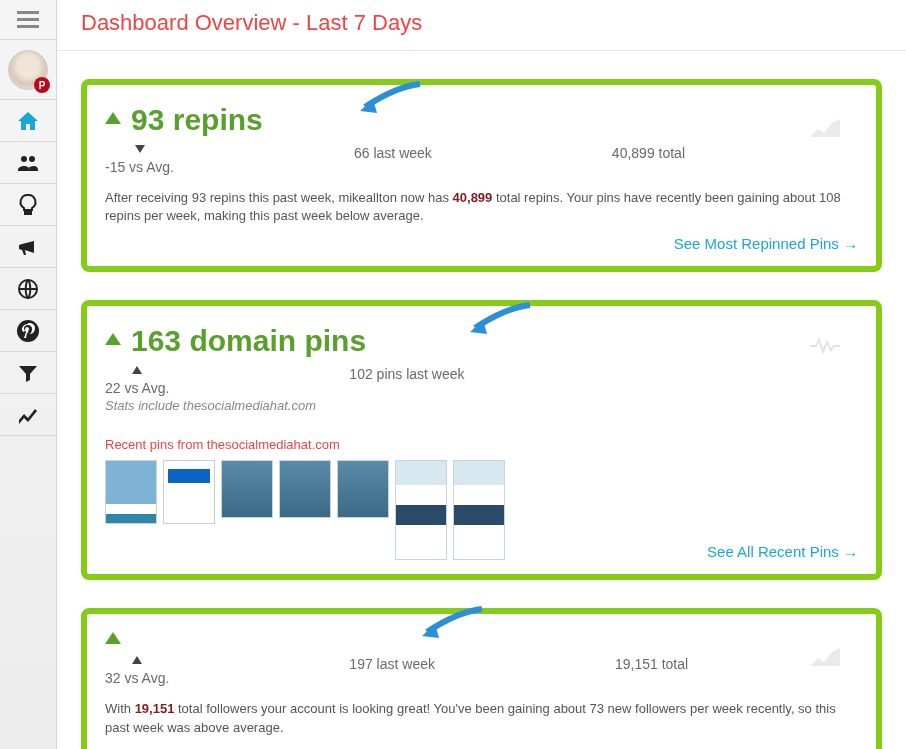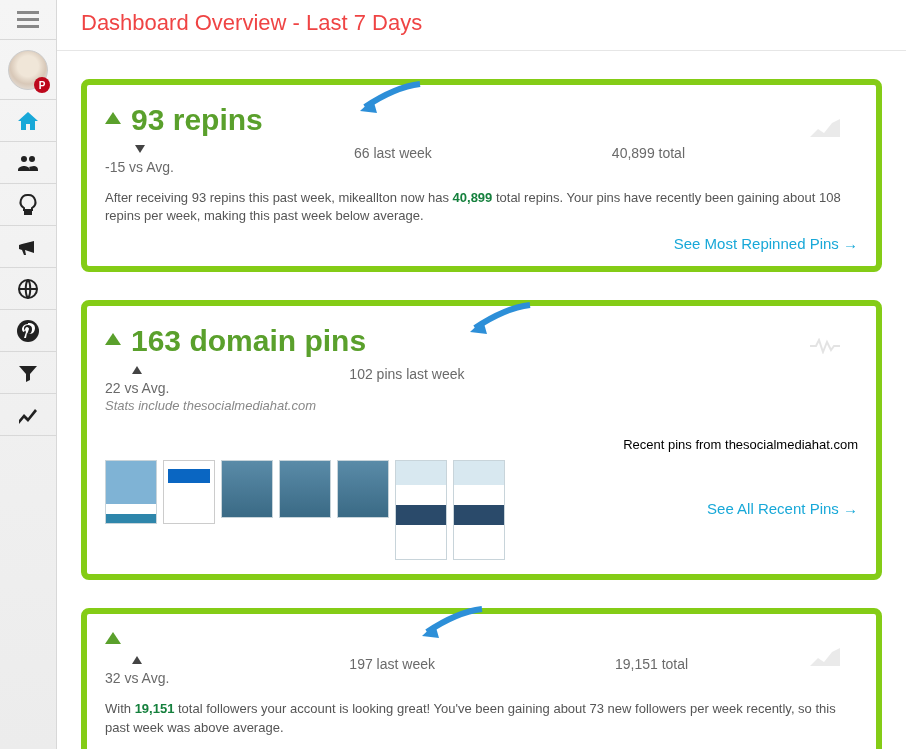--- a/index.html
+++ b/index.html
@@ -22,23 +22,23 @@
 .card-headline { display: flex; align-items: center; gap: 10px; position: relative; }
 .triangle-up { width: 0; height: 0; border-left: 8px solid transparent; border-right: 8px solid transparent; border-bottom: 12px solid #5aa02c; margin-bottom: 4px; }
 .metric { font-size: 30px; font-weight: bold; color: #5aa02c; }
 .spark { position: absolute; top: 14px; right: 18px; opacity: .4; }
 .statrow { display: flex; gap: 180px; margin-top: 8px; font-size: 14px; color: #6a6a6a; }
 .stat { display: flex; align-items: center; gap: 6px; flex-direction: column; }
 .tri-sm-up { width: 0; height: 0; border-left: 5px solid transparent; border-right: 5px solid transparent; border-bottom: 8px solid #444; }
 .tri-sm-down { width: 0; height: 0; border-left: 5px solid transparent; border-right: 5px solid transparent; border-top: 8px solid #444; }
 .subtext { font-style: italic; color: #888; font-size: 13px; margin-top: 2px; }
 .desc { font-size: 13px; color: #555; margin-top: 14px; line-height: 1.4; }
-.desc b { color: #15803d; }
+.desc b { color: #7f1d1d; }
 .card-link { display: block; text-align: right; color: #18a8d8; font-size: 15px; margin-top: 10px; cursor: pointer; }
-.thumbs-label { font-size: 13px; color: #000000; margin-top: 24px; text-align: right; }
+.thumbs-label { font-size: 13px; color: #ef4444; margin-top: 24px; }
 .thumbs { display: flex; gap: 6px; margin-top: 8px; }
 .thumb { width: 52px; background: #dbe9f0; border: 1px solid #c8d4da; }
 .thumb.t1 { height: 64px; background: linear-gradient(#7fb3d5 70%, #fff 70%, #fff 85%, #2e86ab 85%); }
 .thumb.t2 { height: 64px; background: #fff; border: 1px solid #ccc; position: relative; }
 .thumb.t2::before { content: ""; position: absolute; top: 8px; left: 4px; right: 4px; height: 14px; background: #0a66c2; }
 .thumb.t3, .thumb.t4, .thumb.t5 { height: 58px; background: linear-gradient(#5a8ba8, #3a6a85); }
 .thumb.t6, .thumb.t7 { height: 100px; background: linear-gradient(#d8e8f0 25%, #fff 25%, #fff 45%, #2a4a6a 45%, #2a4a6a 65%, #fff 65%); }
 .arrow-annot { position: absolute; pointer-events: none; }
 .arrow-annot svg { width: 70px; height: 40px; }
 </style>
@@ -158,21 +158,21 @@
           <div class="stat">
               <div class="tri-sm-up"></div>
               <span>22 vs Avg.</span>
             </div>
           <div class="stat">
               <span>102 pins last week</span>
             </div>
         </div>
         <div class="subtext">Stats include thesocialmediahat.com</div>
         <div class="thumbs-label">Recent pins from thesocialmediahat.com</div>
-        <div style="display:flex; justify-content:space-between; align-items:center;gap:41px;">
+        <div style="display:flex; justify-content:space-between; align-items:flex-end;gap:41px;">
           <div class="thumbs">
             <div class="thumb t1"></div>
             <div class="thumb t2"></div>
             <div class="thumb t3"></div>
             <div class="thumb t4"></div>
             <div class="thumb t5"></div>
             <div class="thumb t6"></div>
             <div class="thumb t7"></div>
           </div>
           <a class="card-link" style="margin-top:4px;">See All Recent Pins →</a>

